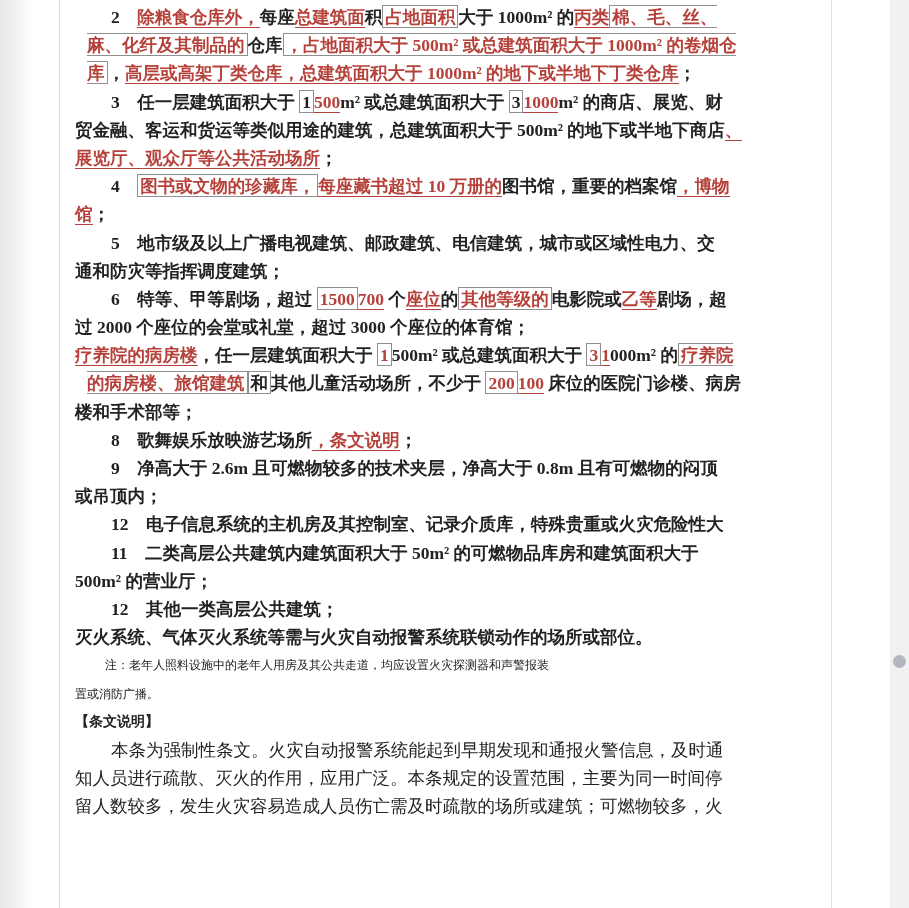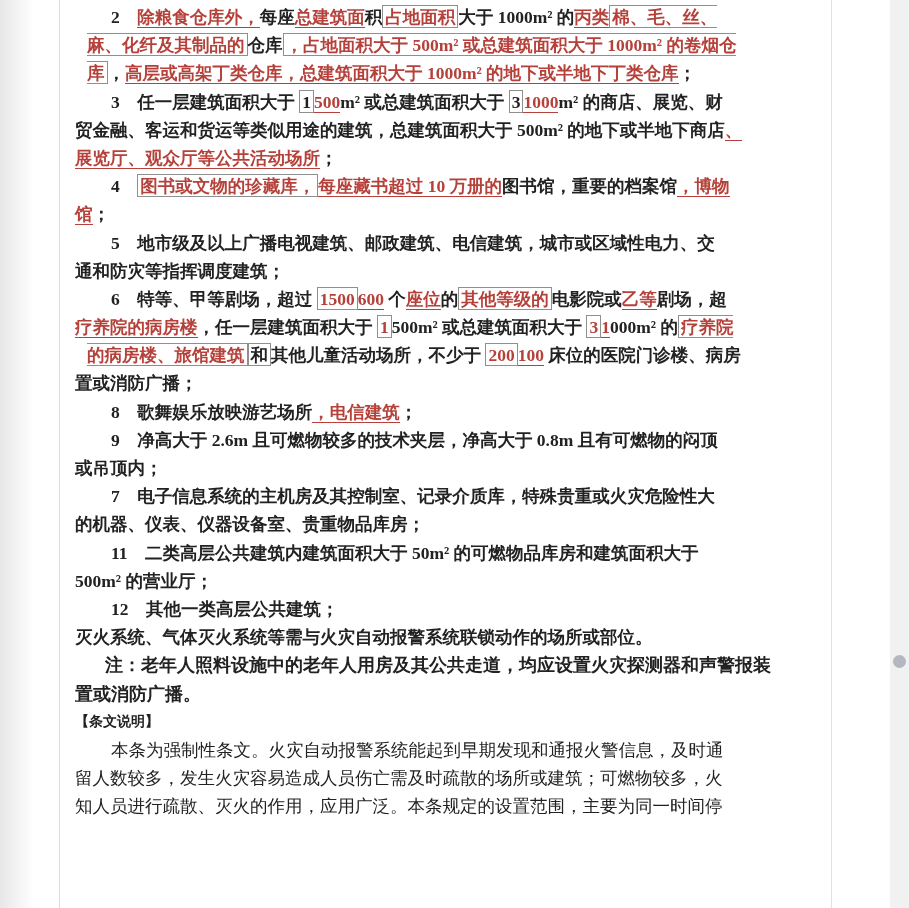--- a/index.html
+++ b/index.html
@@ -18,21 +18,21 @@
     background:#ffffff;
     border-left:1px solid #dcdcdc;
     border-right:1px solid #e2e2e2;
   }
   .doc{
     position:absolute;left:15px;top:3px;width:668px;
     color:var(--ink);
   }
   .line{white-space:nowrap;height:28.2px;line-height:28.2px;}
   .item{font-size:17.5px;font-weight:600;}
-  .note{font-size:18px;font-weight:700;}
+  .note{font-size:12px;font-weight:400;}
   .head{font-size:14px;font-weight:700;}
   .para{font-size:17.5px;font-weight:400;}
   .indent{padding-left:36px;}
   .indent-sm{padding-left:30px;}
   .sn{color:var(--ink);}
   .si{color:var(--red);border-bottom:1px solid var(--red);}
   .sd{color:var(--red);border:1px solid var(--box);padding:1px 2px 0 2px;}
   .sds{color:var(--red);border:1px solid var(--box);border-right:none;padding:1px 0 0 2px;}
   .sde{color:var(--red);border:1px solid var(--box);border-left:none;padding:1px 2px 0 0;margin-left:12px;}
   .sdk{color:var(--ink);border:1px solid var(--box);padding:1px 2px 0 2px;}
@@ -55,37 +55,37 @@
         <div class="line item indent"><span class="sn">2　</span><span class="si">除粮食仓库外，</span><span class="sn">每座</span><span class="si">总建筑面</span><span class="sn">积</span><span class="sd">占地面积</span><span class="sn">大于 1000m² 的</span><span class="si">丙类</span><span class="sds">棉、毛、丝、</span></div>
         <div class="line item"><span class="sde">麻、化纤及其制品的</span><span class="sn">仓库</span><span class="sds">，占地面积大于 500m² 或总建筑面积大于 1000m² 的卷烟仓</span></div>
         <div class="line item"><span class="sde">库</span><span class="sn">，</span><span class="si">高层或高架丁类仓库，总建筑面积大于 1000m² 的地下或半地下丁类仓库</span><span class="sn">；</span></div>
         <div class="line item indent"><span class="sn">3　任一层建筑面积大于 </span><span class="sdk">1</span><span class="si">500</span><span class="sn">m² 或总建筑面积大于 </span><span class="sdk">3</span><span class="si">1000</span><span class="sn">m² 的商店、展览、财</span></div>
         <div class="line item"><span class="sn">贸金融、客运和货运等类似用途的建筑，总建筑面积大于 500m² 的地下或半地下商店</span><span class="si">、</span></div>
         <div class="line item"><span class="si">展览厅、观众厅等公共活动场所</span><span class="sn">；</span></div>
         <div class="line item indent"><span class="sn">4　</span><span class="sd">图书或文物的珍藏库，</span><span class="si">每座藏书超过 10 万册的</span><span class="sn">图书馆，重要的档案馆</span><span class="si">，博物</span></div>
         <div class="line item"><span class="si">馆</span><span class="sn">；</span></div>
         <div class="line item indent"><span class="sn">5　地市级及以上广播电视建筑、邮政建筑、电信建筑，城市或区域性电力、交</span></div>
         <div class="line item"><span class="sn">通和防灾等指挥调度建筑；</span></div>
-        <div class="line item indent"><span class="sn">6　特等、甲等剧场，超过 </span><span class="sd">1500</span><span class="si">600</span><span class="sn"> 个</span><span class="si">座位</span><span class="sn">的</span><span class="sd">其他等级的</span><span class="sn">电影院或</span><span class="si">乙等</span><span class="sn">剧场，超</span></div>
+        <div class="line item indent"><span class="sn">6　特等、甲等剧场，超过 </span><span class="sd">1500</span><span class="si">700</span><span class="sn"> 个</span><span class="si">座位</span><span class="sn">的</span><span class="sd">其他等级的</span><span class="sn">电影院或</span><span class="si">乙等</span><span class="sn">剧场，超</span></div>
+        <div class="line item"><span class="sn">过 2000 个座位的会堂或礼堂，超过 3000 个座位的体育馆；</span></div>
         <div class="line item"><span class="si">疗养院的病房楼</span><span class="sn">，任一层建筑面积大于 </span><span class="sd">1</span><span class="sn">500m² 或总建筑面积大于 </span><span class="sd">3</span><span class="si">1</span><span class="sn">000m² 的</span><span class="sds">疗养院</span></div>
         <div class="line item"><span class="sde">的病房楼、旅馆建筑</span><span class="sdk">和</span><span class="sn">其他儿童活动场所，不少于 </span><span class="sd">200</span><span class="si">100</span><span class="sn"> 床位的医院门诊楼、病房</span></div>
-        <div class="line item"><span class="sn">置或消防广播；</span></div>
-        <div class="line item indent"><span class="sn">8　歌舞娱乐放映游艺场所</span><span class="si">，电信建筑</span><span class="sn">；</span></div>
+        <div class="line item"><span class="sn">楼和手术部等；</span></div>
+        <div class="line item indent"><span class="sn">8　歌舞娱乐放映游艺场所</span><span class="si">，条文说明</span><span class="sn">；</span></div>
         <div class="line item indent"><span class="sn">9　净高大于 2.6m 且可燃物较多的技术夹层，净高大于 0.8m 且有可燃物的闷顶</span></div>
         <div class="line item"><span class="sn">或吊顶内；</span></div>
-        <div class="line item indent"><span class="sn">7　电子信息系统的主机房及其控制室、记录介质库，特殊贵重或火灾危险性大</span></div>
-        <div class="line item"><span class="sn">的机器、仪表、仪器设备室、贵重物品库房；</span></div>
+        <div class="line item indent"><span class="sn">12　电子信息系统的主机房及其控制室、记录介质库，特殊贵重或火灾危险性大</span></div>
         <div class="line item indent"><span class="sn">11　二类高层公共建筑内建筑面积大于 50m² 的可燃物品库房和建筑面积大于</span></div>
         <div class="line item"><span class="sn">500m² 的营业厅；</span></div>
         <div class="line item indent"><span class="sn">12　其他一类高层公共建筑；</span></div>
         <div class="line item"><span class="sn">灭火系统、气体灭火系统等需与火灾自动报警系统联锁动作的场所或部位。</span></div>
         <div class="line note indent-sm"><span class="sn">注：老年人照料设施中的老年人用房及其公共走道，均应设置火灾探测器和声警报装</span></div>
         <div class="line note"><span class="sn">置或消防广播。</span></div>
         <div class="line head"><span class="sn">【条文说明】</span></div>
         <div class="line para indent"><span class="sn">本条为强制性条文。火灾自动报警系统能起到早期发现和通报火警信息，及时通</span></div>
+        <div class="line para"><span class="sn">知人员进行疏散、灭火的作用，应用广泛。本条规定的设置范围，主要为同一时间停</span></div>
         <div class="line para"><span class="sn">留人数较多，发生火灾容易造成人员伤亡需及时疏散的场所或建筑；可燃物较多，火</span></div>
-        <div class="line para"><span class="sn">知人员进行疏散、灭火的作用，应用广泛。本条规定的设置范围，主要为同一时间停</span></div>
       </div>
   </div>
   <div class="scroll-track">
     <div class="scroll-thumb"></div>
   </div>
 </div>
 
 </body></html>

